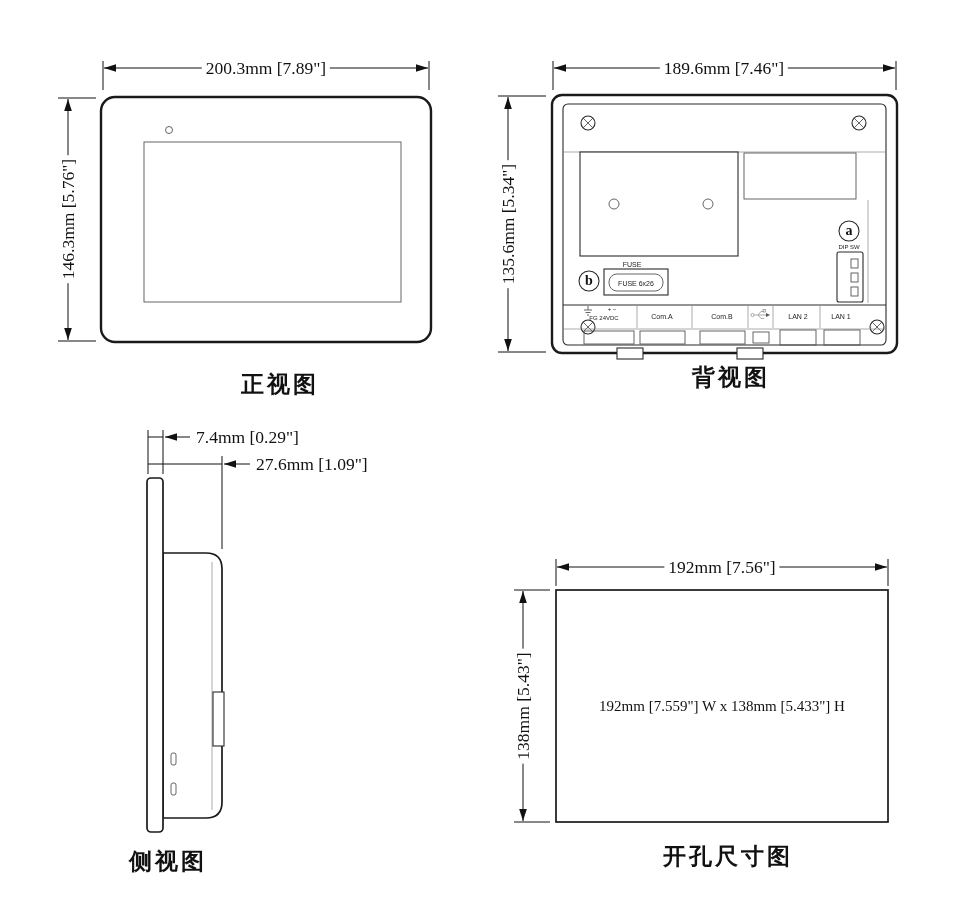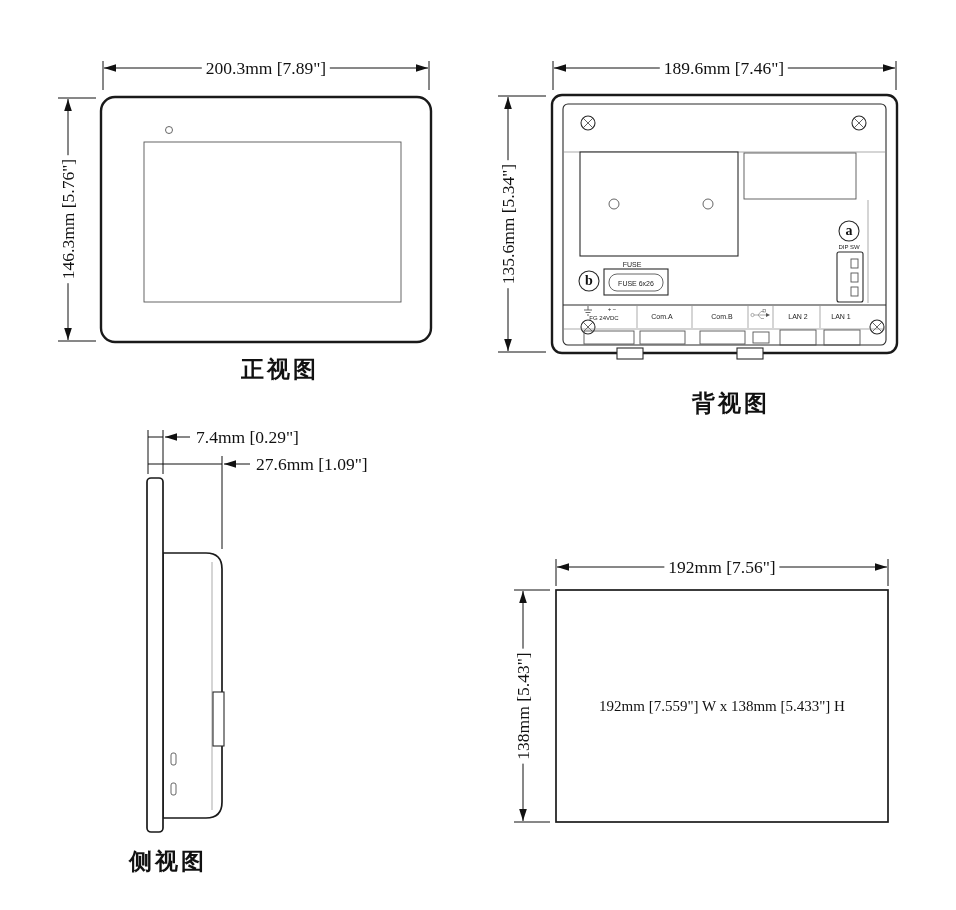--- a/index.html
+++ b/index.html
@@ -180,38 +180,39 @@
       <line class="dimline" x1="557" y1="567" x2="887" y2="567" marker-start="url(#arr)" marker-end="url(#arr)"></line>
       <line class="dimline" x1="514" y1="590" x2="550" y2="590"></line>
       <line class="dimline" x1="514" y1="822" x2="550" y2="822"></line>
       <line class="dimline" x1="523" y1="591" x2="523" y2="821" marker-start="url(#arr)" marker-end="url(#arr)"></line>
       <rect class="s18" x="556" y="590" width="332" height="232"></rect>
     </g>
   </svg>
 
   <div class="txt dim" style="left:266px;top:68px">200.3mm [7.89"]</div>
   <div class="txt dim vert" style="left:68px;top:219px">146.3mm [5.76"]</div>
-  <div class="txt title" style="left:280px;top:369px">正视图</div>
+  <div class="txt title" style="left:280px;top:384px">正视图</div>
 
   <div class="txt dim" style="left:724px;top:68px">189.6mm [7.46"]</div>
   <div class="txt dim vert" style="left:508px;top:224px">135.6mm [5.34"]</div>
-  <div class="txt title" style="left:731px;top:403px">背视图</div>
+  <div class="txt title" style="left:731px;top:377px">背视图</div>
   <div class="txt callout" style="left:849px;top:231px">a</div>
   <div class="txt tiny6" style="left:849px;top:247px">DIP SW</div>
   <div class="txt callout" style="left:589px;top:281px">b</div>
   <div class="txt tiny" style="left:632px;top:264px">FUSE</div>
   <div class="txt tiny" style="left:636px;top:283px">FUSE 6x26</div>
   <div class="txt tiny6" style="left:612px;top:309px">+ −</div>
   <div class="txt tiny6" style="left:604px;top:318px">FG  24VDC</div>
   <div class="txt tiny" style="left:662px;top:316px">Com.A</div>
   <div class="txt tiny" style="left:722px;top:316px">Com.B</div>
   <div class="txt tiny" style="left:798px;top:316px">LAN 2</div>
   <div class="txt tiny" style="left:841px;top:316px">LAN 1</div>
 
   <div class="txt dim left-anchor" style="left:196px;top:437px">7.4mm [0.29"]</div>
   <div class="txt dim left-anchor" style="left:256px;top:464px">27.6mm [1.09"]</div>
   <div class="txt title" style="left:168px;top:861px">侧视图</div>
 
   <div class="txt dim" style="left:722px;top:567px">192mm [7.56"]</div>
   <div class="txt dim vert" style="left:523px;top:706px">138mm [5.43"]</div>
   <div class="txt panel-note" style="left:722px;top:706px">192mm [7.559"] W x 138mm [5.433"] H</div>
+  <div class="txt title" style="left:728px;top:856px">开孔尺寸图</div>
 
 </div>
 
 </body></html>

